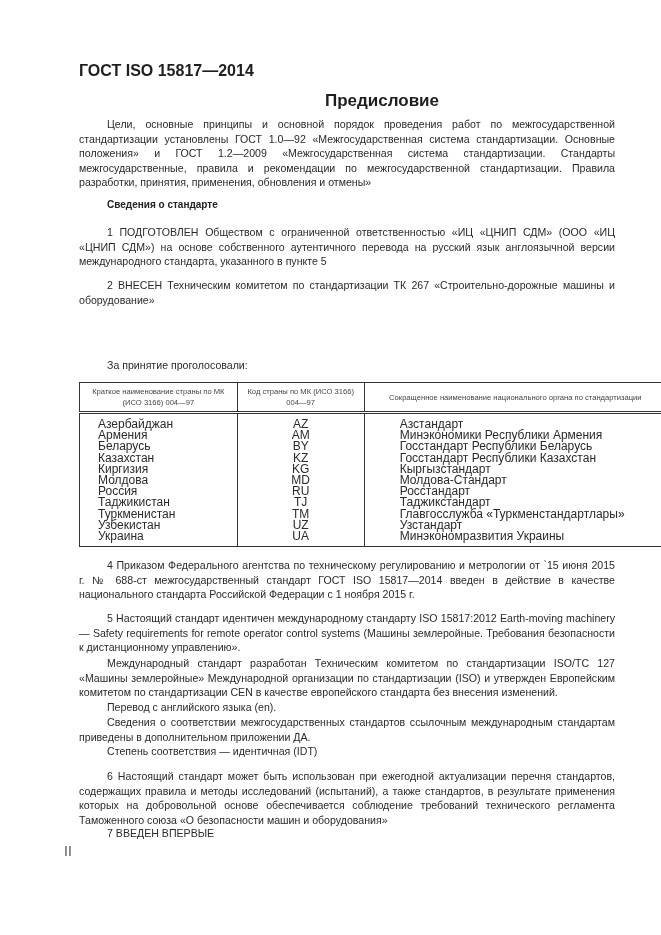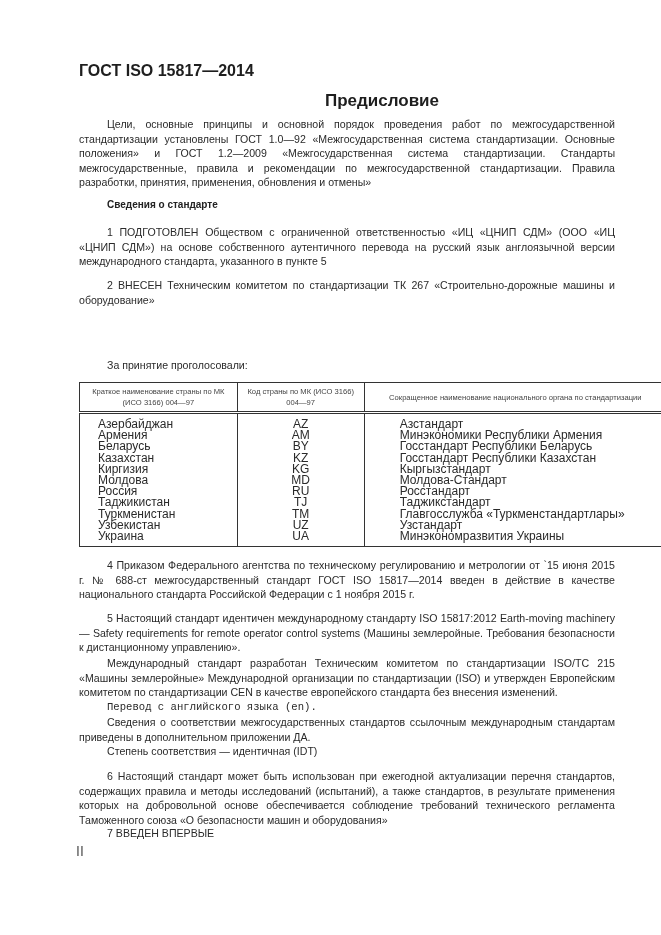--- a/index.html
+++ b/index.html
@@ -36,21 +36,21 @@
   }
   table.voting td {
     border-left: 1px solid #333; border-right: 1px solid #333;
     padding: 0; vertical-align: top; line-height: 11.2px; font-size: 12px;
   }
   table.voting tbody tr:first-child td { padding-top: 5px; }
   table.voting tbody tr:last-child td { padding-bottom: 4px; border-bottom: 1px solid #333; }
   td.c1 { padding-left: 18px !important; }
   td.c2 { text-align: center; margin-left: 39px; }
   td.c3 { padding-left: 35px !important; }
-  .pagenum { position: absolute; left: 76px; top: 843px; font-size: 14px; color: #555; }
+  .pagenum { position: absolute; left: 64px; top: 843px; font-size: 14px; color: #555; }
 </style>
 </head>
 <body>
 
 <div class="page">
   <div class="header-code">ГОСТ ISO 15817—2014</div>
   <div class="title">Предисловие</div>
 
   <div class="para indent" style="top:117px;">Цели, основные принципы и основной порядок проведения работ по межгосударственной стандартизации установлены ГОСТ 1.0—92 «Межгосударственная система стандартизации. Основные положения» и ГОСТ 1.2—2009 «Межгосударственная система стандартизации. Стандарты межгосударственные, правила и рекомендации по межгосударственной стандартизации. Правила разработки, принятия, применения, обновления и отмены»</div>
 
@@ -108,22 +108,22 @@
 Таджикстандарт
 Главгосслужба «Туркменстандартлары»
 Узстандарт
 Минэкономразвития Украины</td>
       </tr>
     </tbody>
   </table>
 
   <div class="para indent" style="top:558px;">4 Приказом Федерального агентства по техническому регулированию и метрологии от `15 июня 2015 г. № 688-ст межгосударственный стандарт ГОСТ ISO 15817—2014 введен в действие в качестве национального стандарта Российской Федерации с 1 ноября 2015 г.</div>
   <div class="para indent" style="top:611px;">5 Настоящий стандарт идентичен международному стандарту ISO 15817:2012 Earth-moving machinery — Safety requirements for remote operator control systems (Машины землеройные. Требования безопасности к дистанционному управлению».</div>
-  <div class="para indent" style="top:656px;">Международный стандарт разработан Техническим комитетом по стандартизации ISO/TC 215 «Машины землеройные» Международной организации по стандартизации (ISO) и утвержден Европейским комитетом по стандартизации CEN в качестве европейского стандарта без внесения изменений.</div>
-  <div class="para indent" style="top:700px;font-family:Liberation Mono, monospace;">Перевод с английского языка (en).</div>
+  <div class="para indent" style="top:656px;">Международный стандарт разработан Техническим комитетом по стандартизации ISO/TC 127 «Машины землеройные» Международной организации по стандартизации (ISO) и утвержден Европейским комитетом по стандартизации CEN в качестве европейского стандарта без внесения изменений.</div>
+  <div class="para indent" style="top:700px;">Перевод с английского языка (en).</div>
   <div class="para indent" style="top:715px;">Сведения о соответствии межгосударственных стандартов ссылочным международным стандартам приведены в дополнительном приложении ДА.</div>
   <div class="para indent" style="top:744px;">Степень соответствия — идентичная (IDT)</div>
 
   <div class="para indent" style="top:769px;">6 Настоящий стандарт может быть использован при ежегодной актуализации перечня стандартов, содержащих правила и методы исследований (испытаний), а также стандартов, в результате применения которых на добровольной основе обеспечивается соблюдение требований технического регламента Таможенного союза «О безопасности машин и оборудования»</div>
   <div class="para indent" style="top:826px;">7 ВВЕДЕН ВПЕРВЫЕ</div>
 
   <div class="pagenum">II</div>
 </div>
 
 </body></html>

